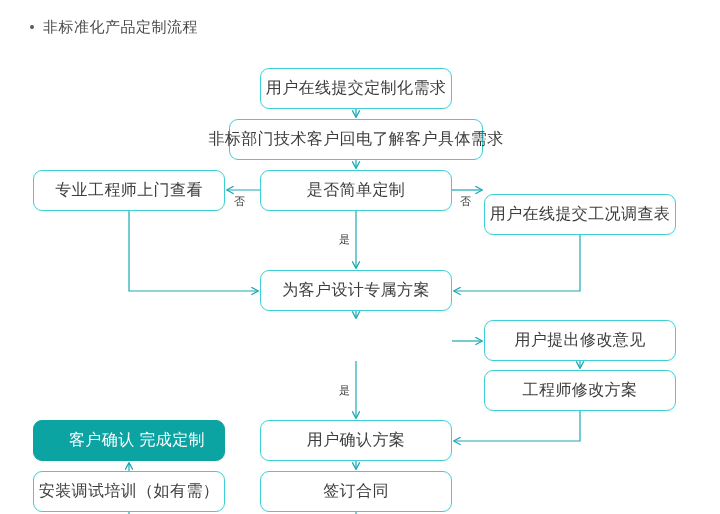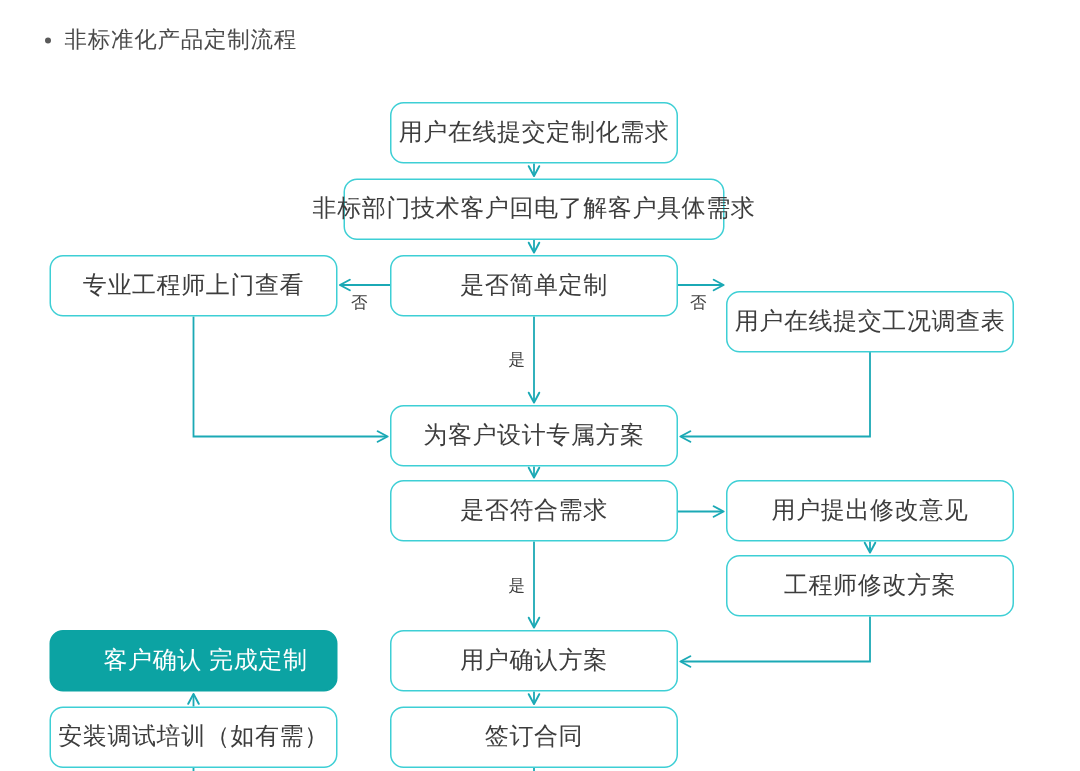--- a/index.html
+++ b/index.html
@@ -159,23 +159,20 @@
   </div>
 
   <div class="node" style="left:484px; top:170px; width:192px; height:41px;margin-top:24px;">
     <span>用户在线提交工况调查表</span>
   </div>
 
   <div class="node" style="left:260px; top:270px; width:192px; height:41px;">
     <span>为客户设计专属方案</span>
   </div>
 
-  <div class="node" style="left:260px; top:320px; width:192px; height:41px;">
-    <span>是否符合需求</span>
-  </div>
 
   <div class="node" style="left:484px; top:320px; width:192px; height:41px;">
     <span>用户提出修改意见</span>
   </div>
 
   <div class="node" style="left:484px; top:370px; width:192px; height:41px;">
     <span>工程师修改方案</span>
   </div>
 
   <div class="node" style="left:260px; top:420px; width:192px; height:41px;">

